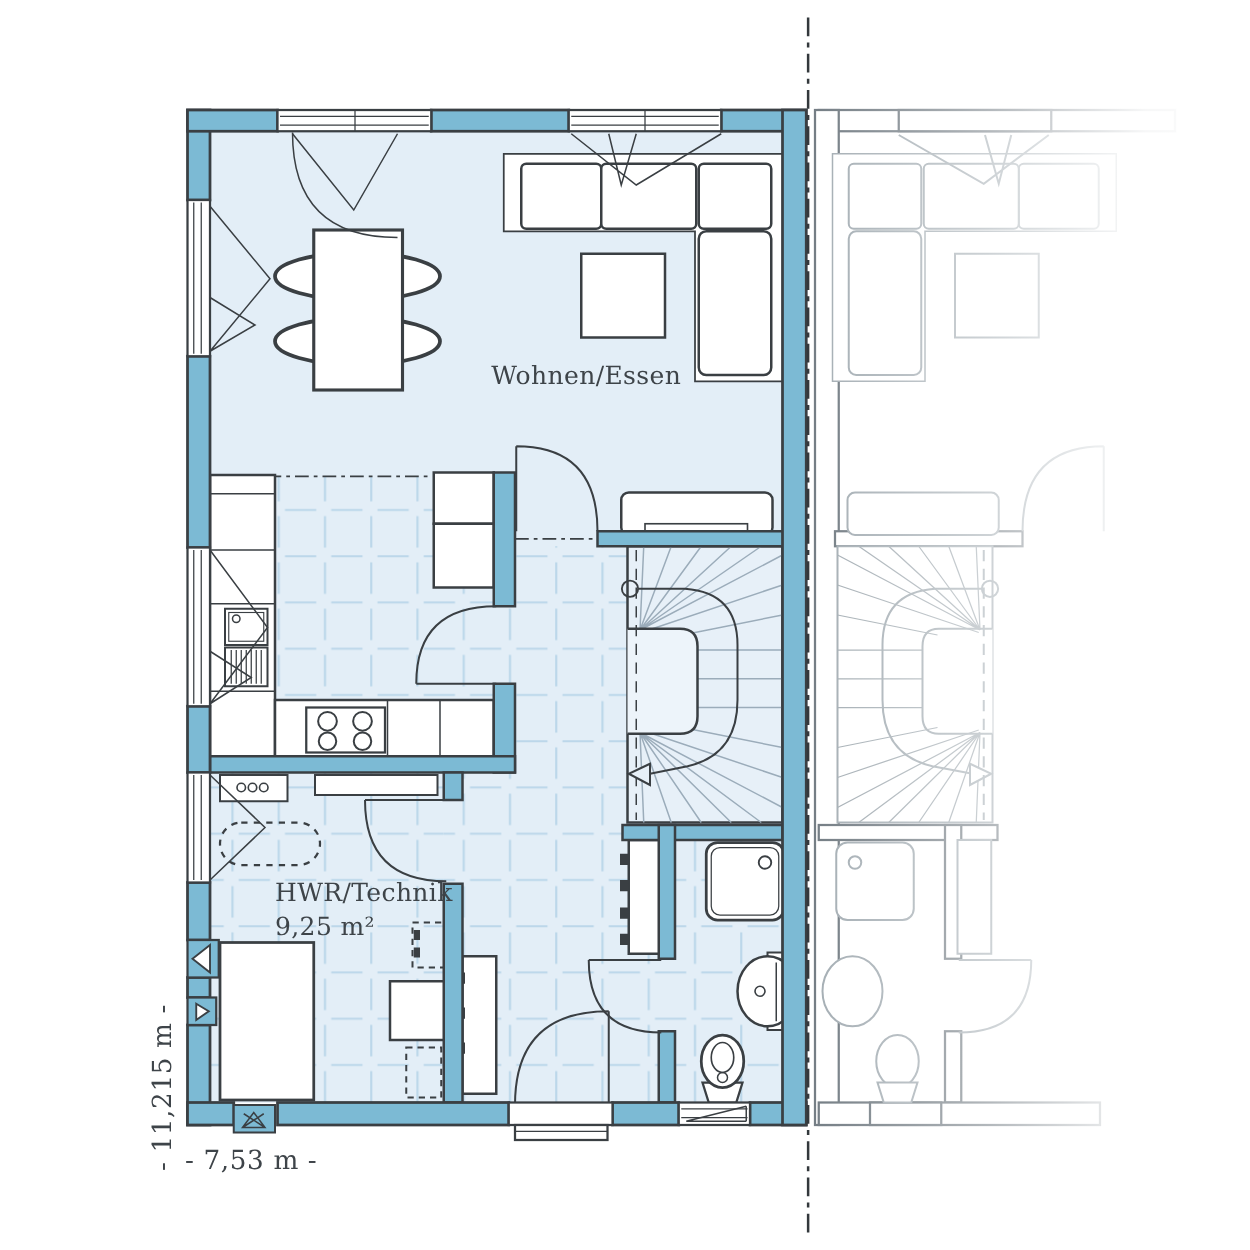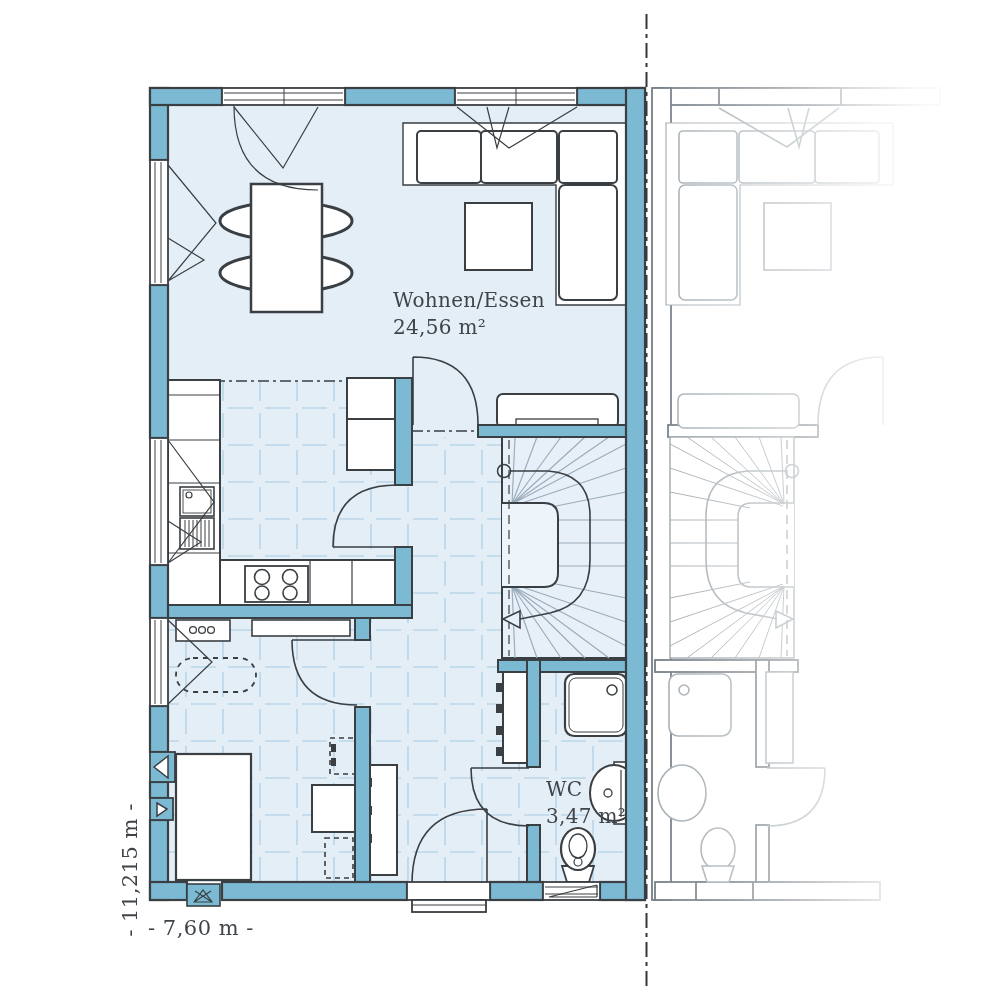--- a/index.html
+++ b/index.html
@@ -261,24 +261,23 @@
       <path fill="none" d="M883,425 V357 M883,357 Q818,357 818,425"></path>
       <path fill="none" d="M839,108 L787,147 L719,108 M809,108 L799,147 L788,108"></path>
     </g>
   </g>
 
   <path d="M646.5,14 V986" fill="none" stroke="#33383C" stroke-width="2" stroke-dasharray="15 5 4 5"></path>
 </svg>
 
 <div class="room-label" style="left:393px;top:287px">
   <div>Wohnen/Essen</div>
-  <div>24,56 m²</div>
 </div>
-<div class="room-label" style="left:546px;top:776px">
-  <div>WC</div>
-  <div>3,47 m²</div>
+<div class="room-label" style="left:220px;top:701px">
+  <div>HWR/Technik</div>
+  <div>9,25 m²</div>
 </div>
 
 <div class="dim dim-v">- 11,215 m -</div>
-<div class="dim dim-h">- 7,60 m -</div>
+<div class="dim dim-h">- 7,53 m -</div>
 
 <div class="fade-overlay"></div>
 </div>
 
 </body></html>

